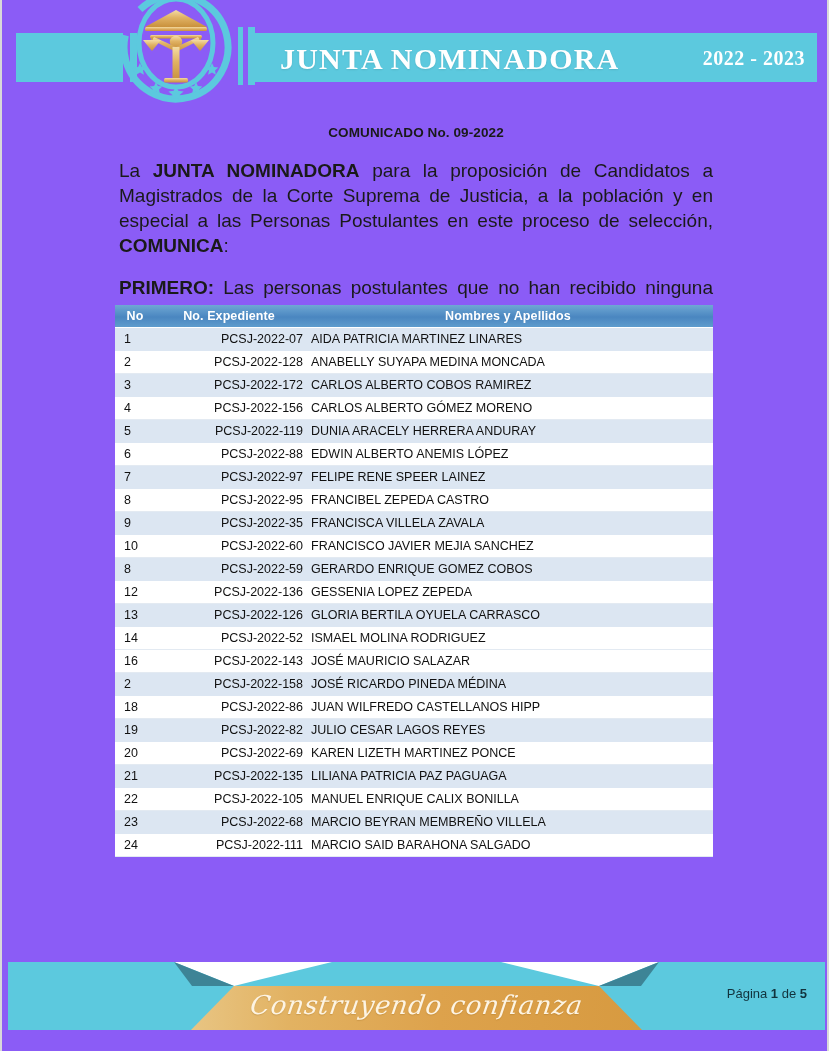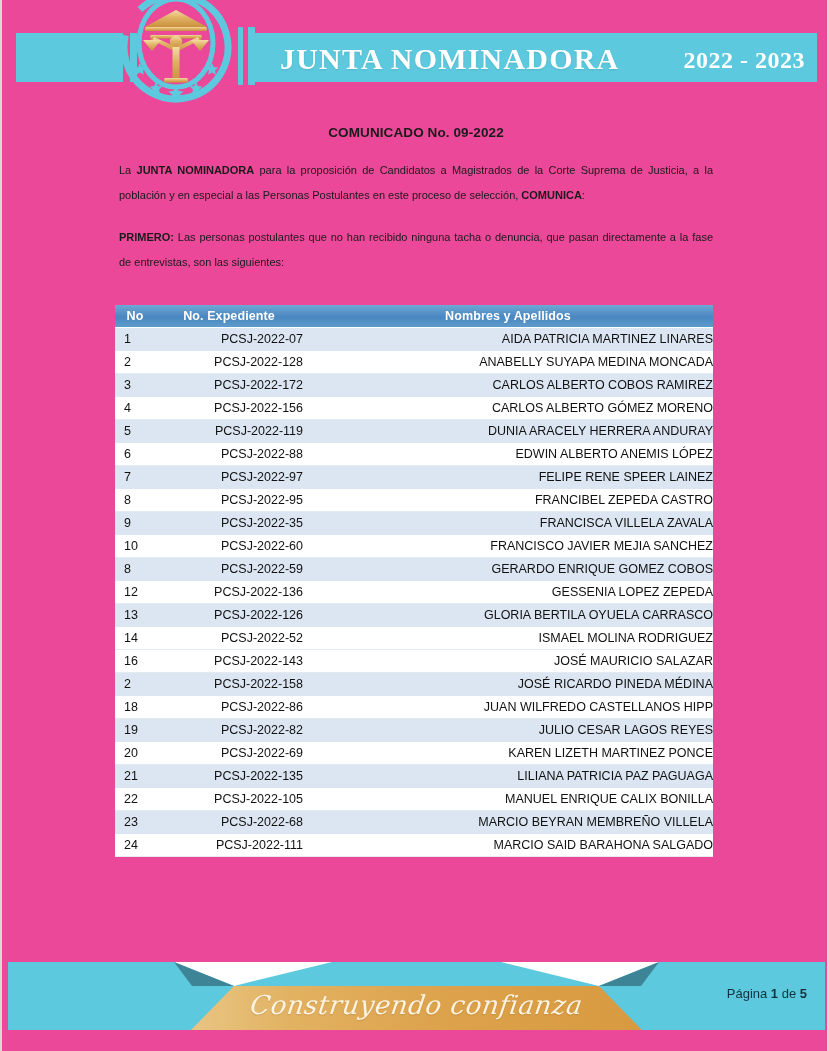--- a/index.html
+++ b/index.html
@@ -9,21 +9,21 @@
     height: 1051px;
     background: #ffffff;
     font-family: "Liberation Sans", sans-serif;
     overflow: hidden;
   }
 
   #page {
     position: relative;
     width: 829px;
     height: 1051px;
-    background: #ec4899;
+    background: #8b5cf6;
     border-left: 2px solid #d9d9d9;
     border-right: 2px solid #d9d9d9;
     overflow: hidden;
   }
 
   
   #header {
     position: absolute;
     left: 0; top: 0;
     width: 829px;
@@ -70,21 +70,21 @@
     color: #ffffff;
     font-variant: small-caps;
     text-shadow: 0 1px 2px rgba(0,0,0,0.10);
     white-space: nowrap;
   }
   .hdr-years {
     position: absolute;
     right: 26px; top: 47px;
     font-family: "Liberation Serif", serif;
     font-weight: bold;
-    font-size: 24px;
+    font-size: 20px;
     letter-spacing: 0.5px;
     color: #ffffff;
     white-space: nowrap;
   }
 
   
   #logo {
     position: absolute;
     left: 99px; top: -10px;
     width: 150px; height: 120px;
@@ -101,21 +101,21 @@
     text-align: center;
     font-size: 13.5px;
     font-weight: bold;
     color: #1a1a1a;
     margin-bottom: 18px;
     letter-spacing: 0.1px;
   }
 
   .para {
     text-align: justify;
-    font-size: 11px;
+    font-size: 19px;
     line-height: 25px;
     color: #1a1a1a;
     margin-bottom: 17px;
   }
   .para b { font-weight: bold; }
 
   
   #table-wrap {
     position: absolute;
     left: 113px; top: 305px;
@@ -147,21 +147,21 @@
     padding: 0;
     border-top: 1px solid #ffffff;
     border-bottom: 1px solid #e3eaf2;
     vertical-align: middle;
   }
   tbody tr.odd td  { background: #dce6f2; border-bottom: 1px solid #dce6f2; }
   tbody tr.even td { background: #ffffff; }
 
   td.n  { text-align: left;  padding-left: 9px; }
   td.e  { text-align: right;  padding-left: 9px; }
-  td.nm { text-align: right;  padding-left: 8px; }
+  td.nm { text-align: left;  padding-left: 8px; }
 
   
   #footer {
     position: absolute;
     left: 0; bottom: 21px;
     width: 829px;
     height: 68px;
   }
   .ftr-teal {
     position: absolute;

